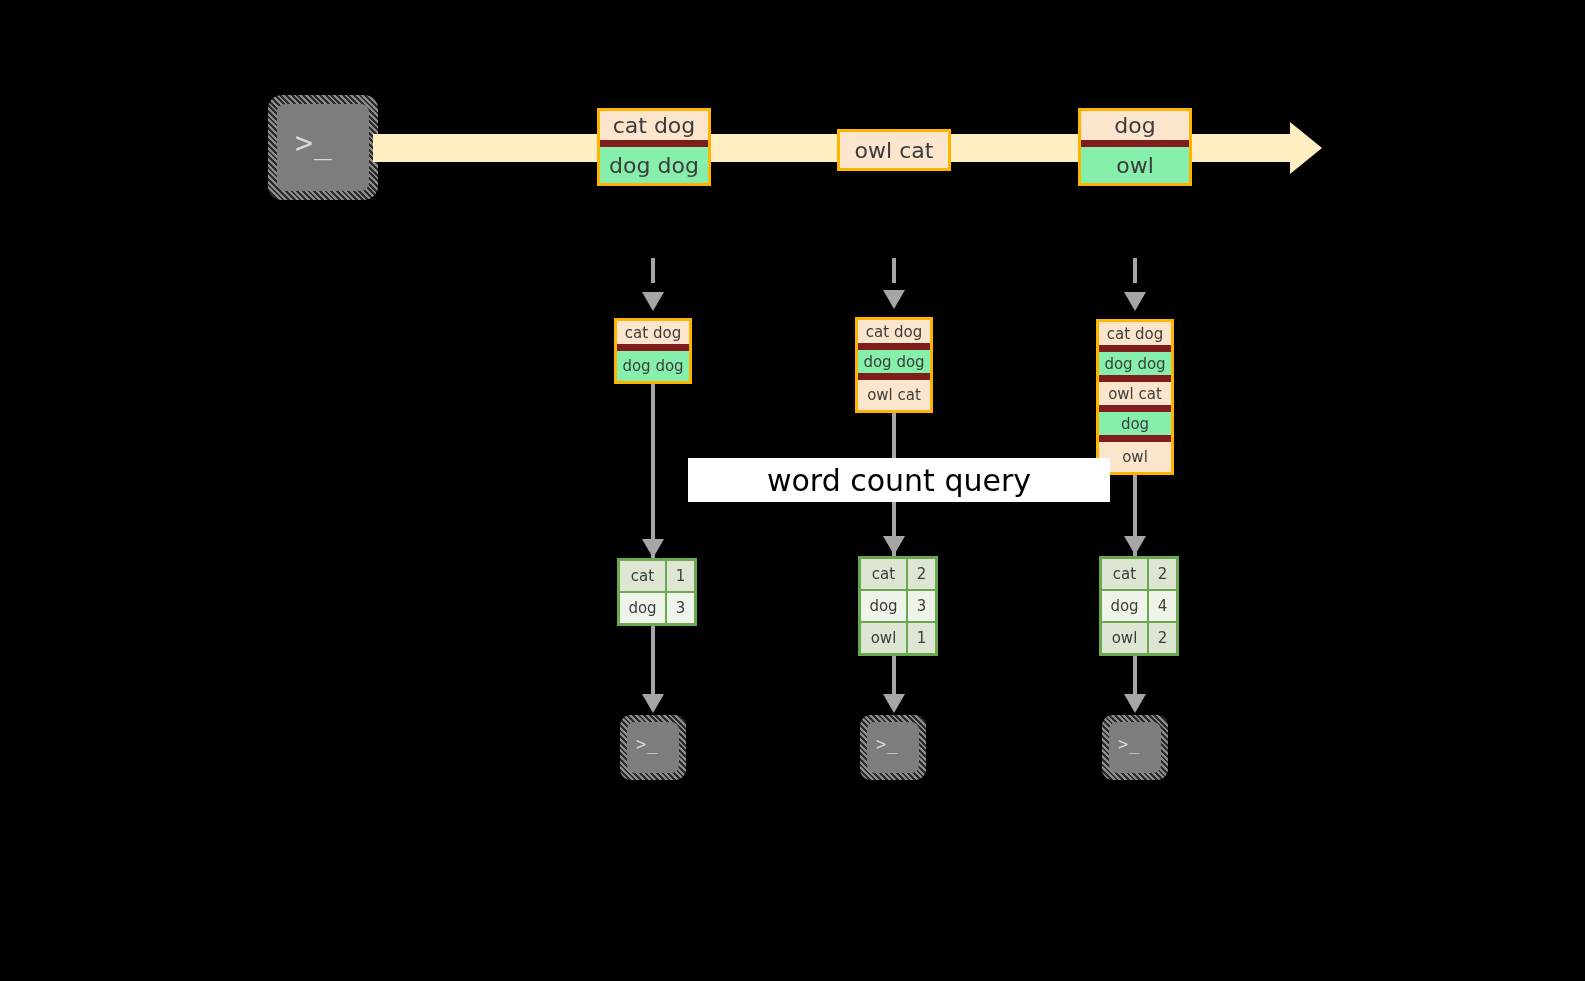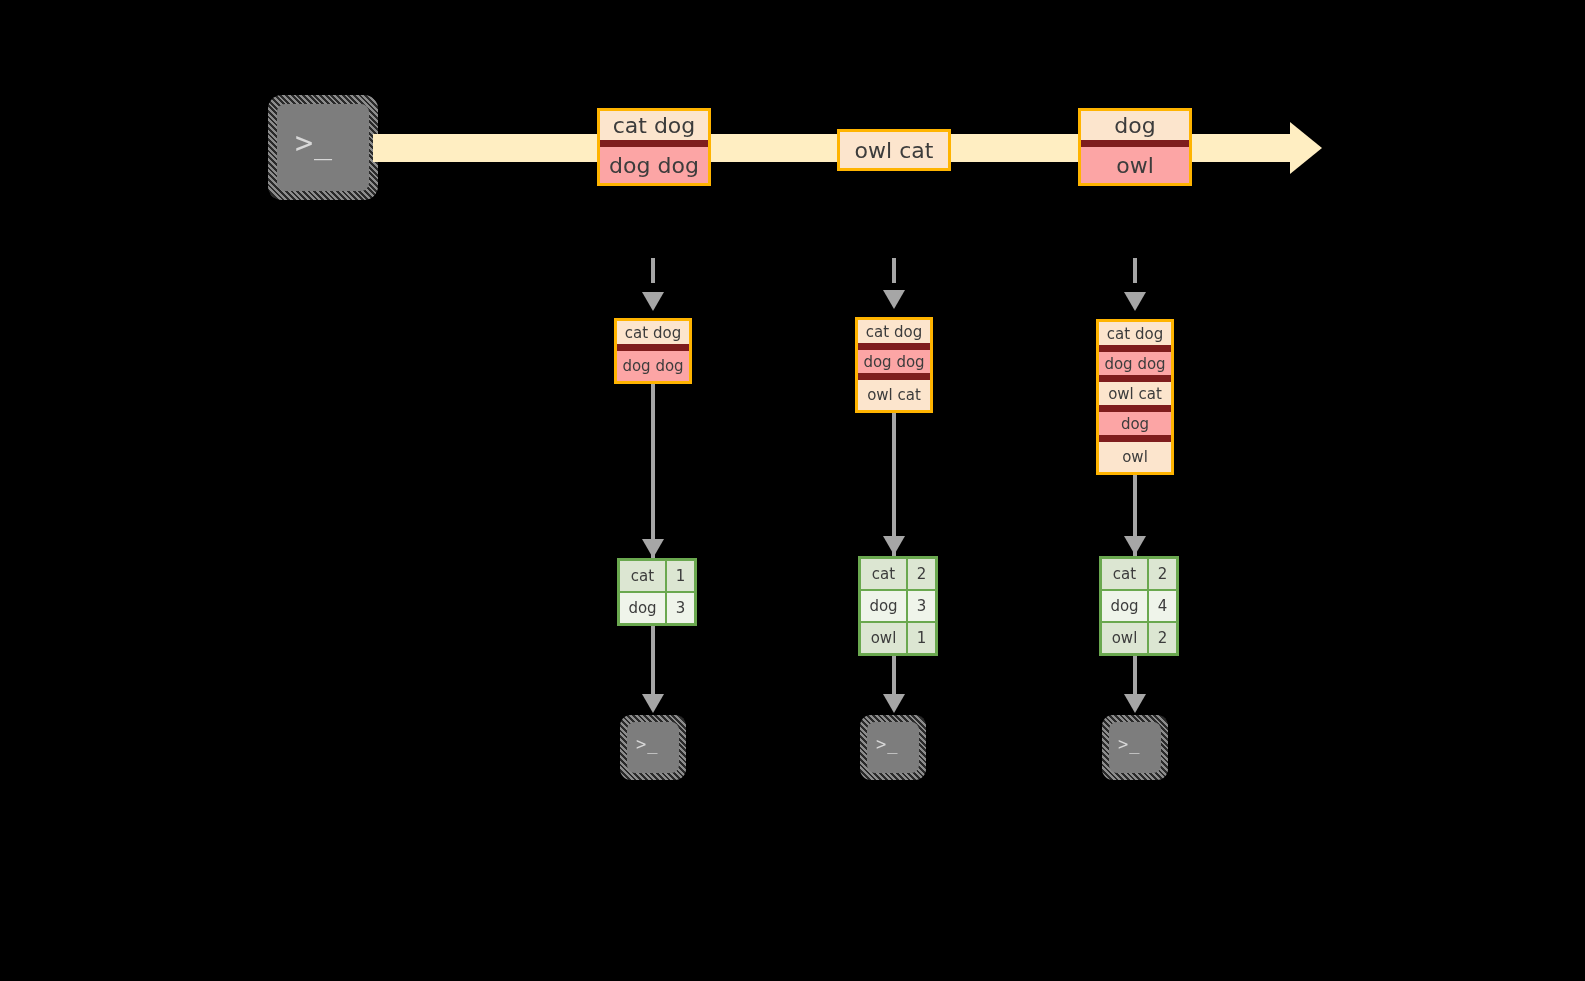--- a/index.html
+++ b/index.html
@@ -88,21 +88,21 @@
     box-sizing: border-box;
     display: flex;
     align-items: center;
     justify-content: center;
     color: #3c3c3c;
     white-space: nowrap;
     border-bottom: 7px solid #7f1d1d;
   }
   .rec .row:last-child { border-bottom: none; }
   .rec .row.shade-a { background: #fce5cd; }
-  .rec .row.shade-b { background: #fca5a5; }
+  .rec .row.shade-b { background: #86efac; }
 
   .rec.big .row { height: 36px; font-size: 22px; }
   .rec.big { width: 114px; }
   .rec.mid .row { height: 30px; font-size: 15px; }
   .rec.mid { width: 78px; }
 
   
   .tbl {
     position: absolute;
     box-sizing: border-box;
@@ -290,14 +290,15 @@
 
   <div class="vline" style="left:1133px; top:652px; height:42px;"></div>
   <div class="vhead" style="left:1124px; top:694px;"></div>
 
   <div class="terminal small" style="left:1102px; top:715px;">
     <div class="hatch"></div>
     <div class="inner"></div>
     <div class="prompt">&gt;_</div>
   </div>
 
+  <div class="querylabel" style="left:688px; top:458px; width:422px; height:44px;">word count query</div>
 
 </div>
 
 </body></html>

